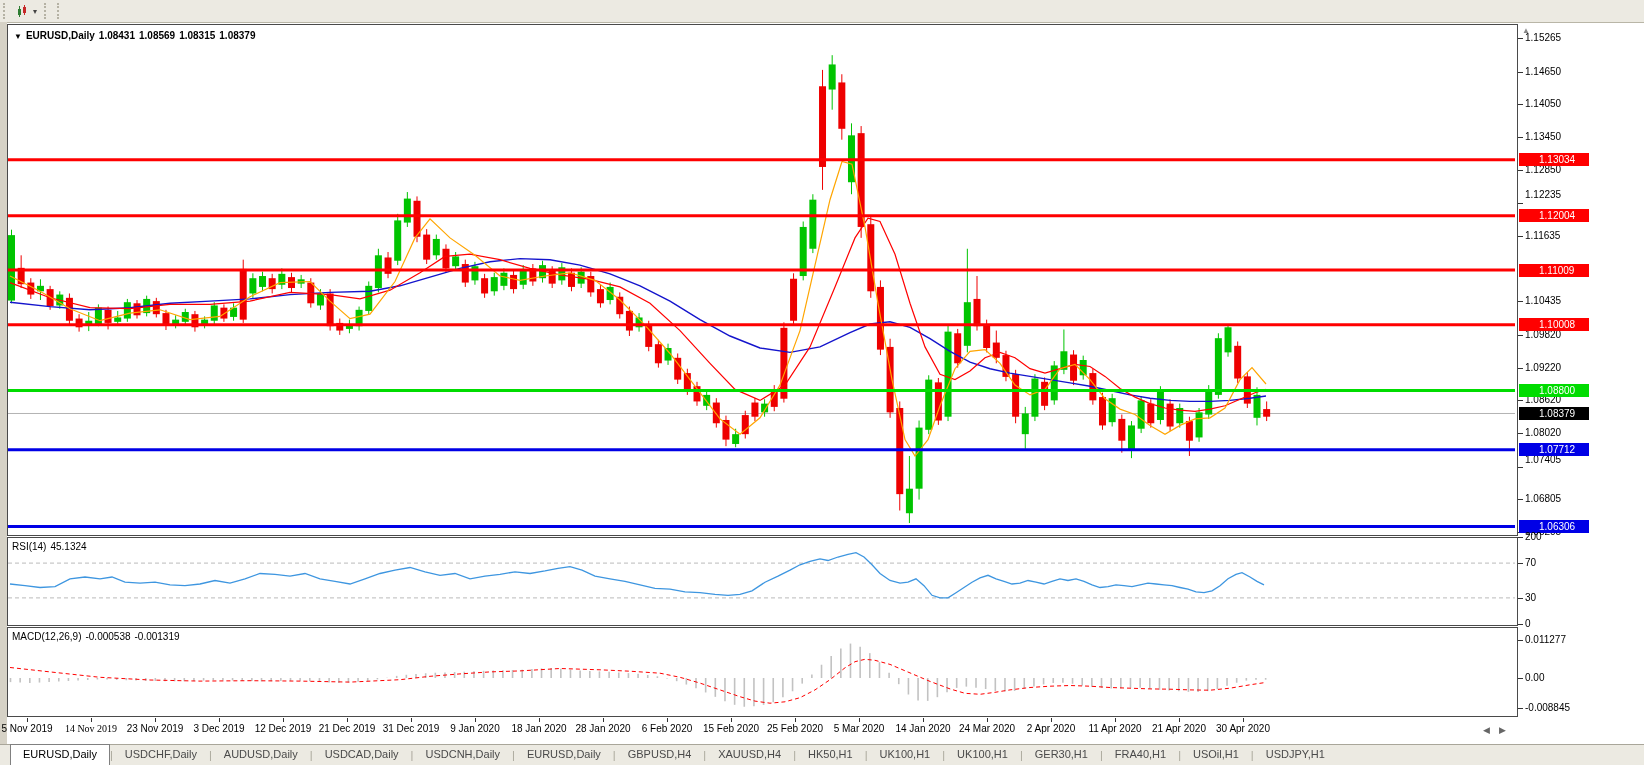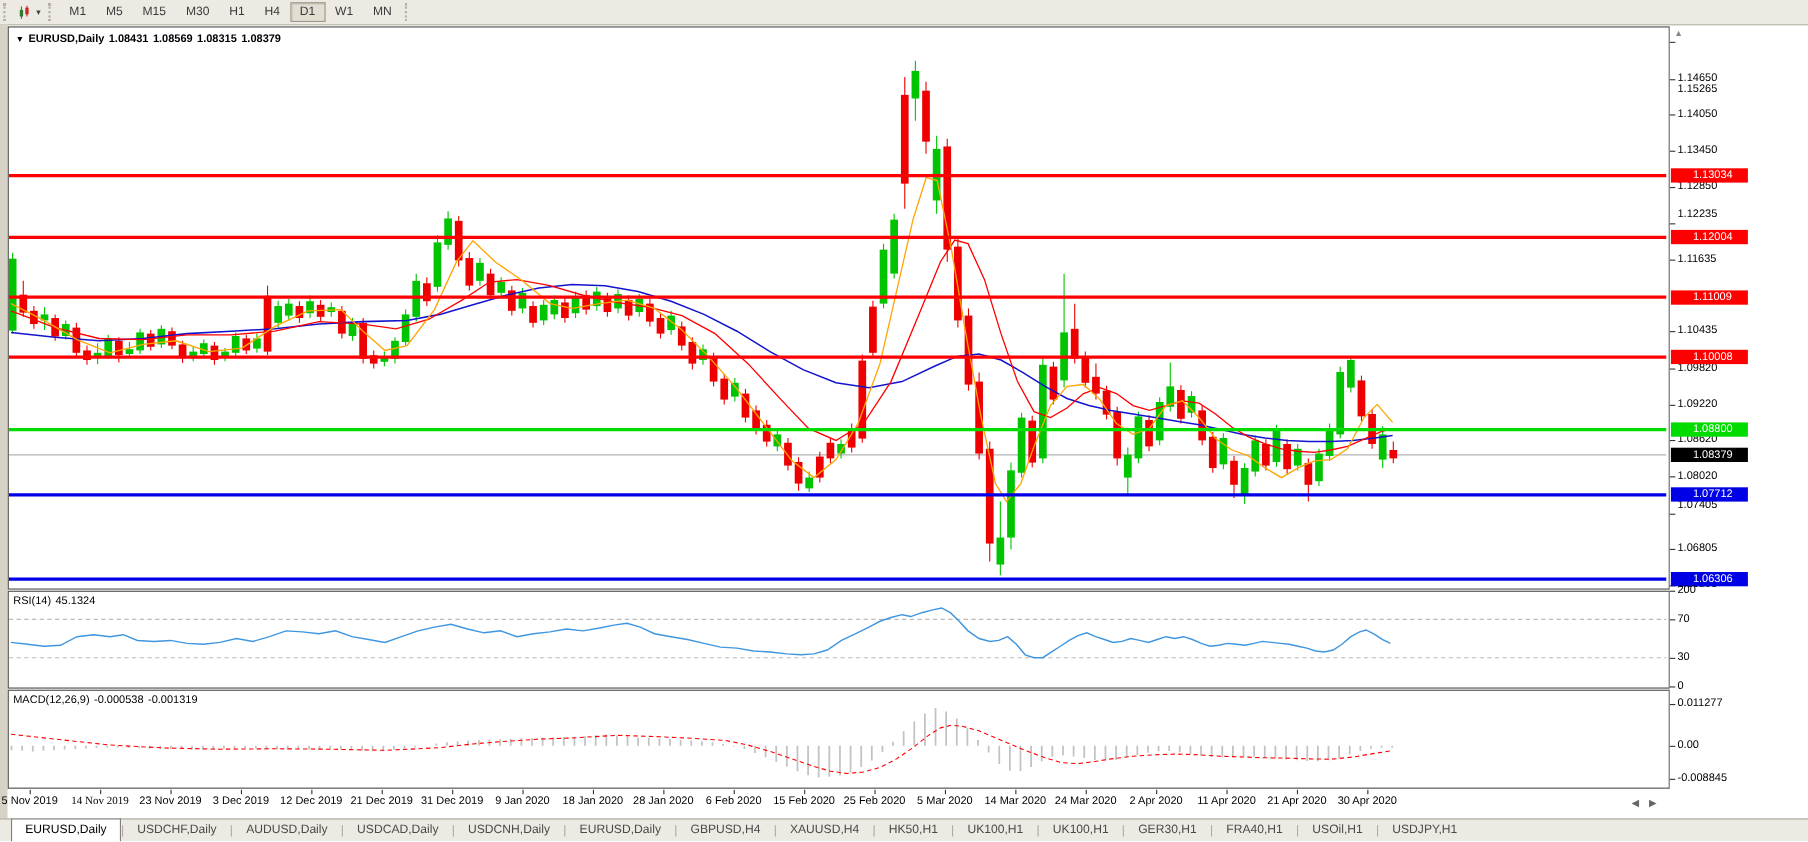--- a/index.html
+++ b/index.html
@@ -54,31 +54,20 @@
     <button class="tbtn iconbtn">
       <svg width="14" height="13">
         <rect x="1" y="4" width="3" height="6" fill="#2e7d32"></rect>
           <line x1="2.5" y1="1" x2="2.5" y2="12" stroke="#2e7d32"></line>
         <rect x="6" y="2" width="3" height="6" fill="#c62828"></rect>
           <line x1="7.5" y1="0" x2="7.5" y2="10" stroke="#c62828"></line>
       </svg>
       <span class="caret">▾</span>
     </button>
     <div class="grip"></div>
-    <span id="tf-buttons" style="display:flex;">
-        <button class="tbtn">M1</button>
-        <button class="tbtn">M5</button>
-        <button class="tbtn">M15</button>
-        <button class="tbtn">M30</button>
-        <button class="tbtn">H1</button>
-        <button class="tbtn">H4</button>
-        <button class="tbtn active">D1</button>
-        <button class="tbtn">W1</button>
-        <button class="tbtn">MN</button>
-      </span>
     <div class="grip"></div>
   </div>
 
   <div id="leftstrip"></div>
 
   <div id="main-panel" class="panel">
     <svg id="main-svg" width="1507" height="508">
         <line x1="0" y1="388.49357999999955" x2="1507" y2="388.49357999999955" stroke="#B4B4B4" stroke-width="1"></line>
         <line x1="3.5" y1="204.67295000000007" x2="3.5" y2="278.2884499999992" stroke="#00C400" stroke-width="1"></line>
         <rect x="0" y="210.12594999999948" width="7" height="65.43600000000004" fill="#00C400"></rect>
@@ -504,21 +493,21 @@
         <line x1="1257.6499999999999" y1="50" x2="1257.6499999999999" y2="51.7" stroke="#C2C2C2" stroke-width="1.6"></line>
         <path d="M2.0,39.5 L42.0,43.9 L92.0,49.3 L142.0,52.0 L192.0,53.1 L242.0,52.7 L292.0,53.1 L342.0,54.1 L392.0,51.7 L422.0,48.3 L452.0,45.9 L482.0,43.9 L512.0,42.9 L552.0,40.5 L592.0,41.8 L622.0,43.2 L652.0,45.2 L672.0,49.3 L692.0,55.1 L712.0,61.9 L732.0,68.7 L747.0,73.1 L762.0,75.2 L777.0,73.8 L792.0,69.7 L807.0,61.9 L822.0,51.7 L837.0,39.8 L847.0,33.7 L857.0,31.3 L867.0,32.3 L882.0,36.4 L902.0,44.9 L922.0,53.4 L942.0,60.9 L957.0,65.3 L972.0,66.3 L987.0,64.3 L1002.0,61.9 L1022.0,59.5 L1042.0,58.2 L1062.0,57.5 L1082.0,58.2 L1102.0,59.5 L1122.0,60.2 L1142.0,60.9 L1162.0,61.2 L1182.0,61.9 L1202.0,62.2 L1222.0,60.2 L1242.0,56.8 L1258.0,54.4" fill="none" stroke="#FF0000" stroke-width="1" stroke-dasharray="4 3"></path>
       </svg>
     <div class="ind-label">
       <span>MACD(12,26,9)</span><span>-0.000538</span><span>-0.001319</span>
     </div>
   </div>
 
   <div id="price-axis">
       <div class="tickdash" style="top: 14px;"></div>
-      <span class="ptick" style="top: 8px; margin-top: 44px;">1.15265</span>
+      <span class="ptick" style="top: 8px;">1.15265</span>
       <div class="tickdash" style="top: 47.5359px;"></div>
       <span class="ptick" style="top: 41.5359px;">1.14650</span>
       <div class="tickdash" style="top: 80.2539px;"></div>
       <span class="ptick" style="top: 74.2539px;">1.14050</span>
       <div class="tickdash" style="top: 112.972px;"></div>
       <span class="ptick" style="top: 106.972px;">1.13450</span>
       <div class="tickdash" style="top: 145.69px;"></div>
       <span class="ptick" style="top: 139.69px;">1.12850</span>
       <div class="tickdash" style="top: 179.226px;"></div>
       <span class="ptick" style="top: 165px;">1.12235</span>
@@ -588,21 +577,21 @@
       <span class="dlabel" style="left: 596px;">28 Jan 2020</span>
       <div class="dtick" style="left: 660px;"></div>
       <span class="dlabel" style="left: 660px;">6 Feb 2020</span>
       <div class="dtick" style="left: 724px;"></div>
       <span class="dlabel" style="left: 724px;">15 Feb 2020</span>
       <div class="dtick" style="left: 788px;"></div>
       <span class="dlabel" style="left: 788px;">25 Feb 2020</span>
       <div class="dtick" style="left: 852px;"></div>
       <span class="dlabel" style="left: 852px;">5 Mar 2020</span>
       <div class="dtick" style="left: 916px;"></div>
-      <span class="dlabel" style="left: 916px;">14 Mar 2020</span>
+      <span class="dlabel" style="left: 916px;">14 Jan 2020</span>
       <div class="dtick" style="left: 980px;"></div>
       <span class="dlabel" style="left: 980px;">24 Mar 2020</span>
       <div class="dtick" style="left: 1044px;"></div>
       <span class="dlabel" style="left: 1044px;">2 Apr 2020</span>
       <div class="dtick" style="left: 1108px;"></div>
       <span class="dlabel" style="left: 1108px;">11 Apr 2020</span>
       <div class="dtick" style="left: 1172px;"></div>
       <span class="dlabel" style="left: 1172px;">21 Apr 2020</span>
       <div class="dtick" style="left: 1236px;"></div>
       <span class="dlabel" style="left: 1236px;">30 Apr 2020</span>

